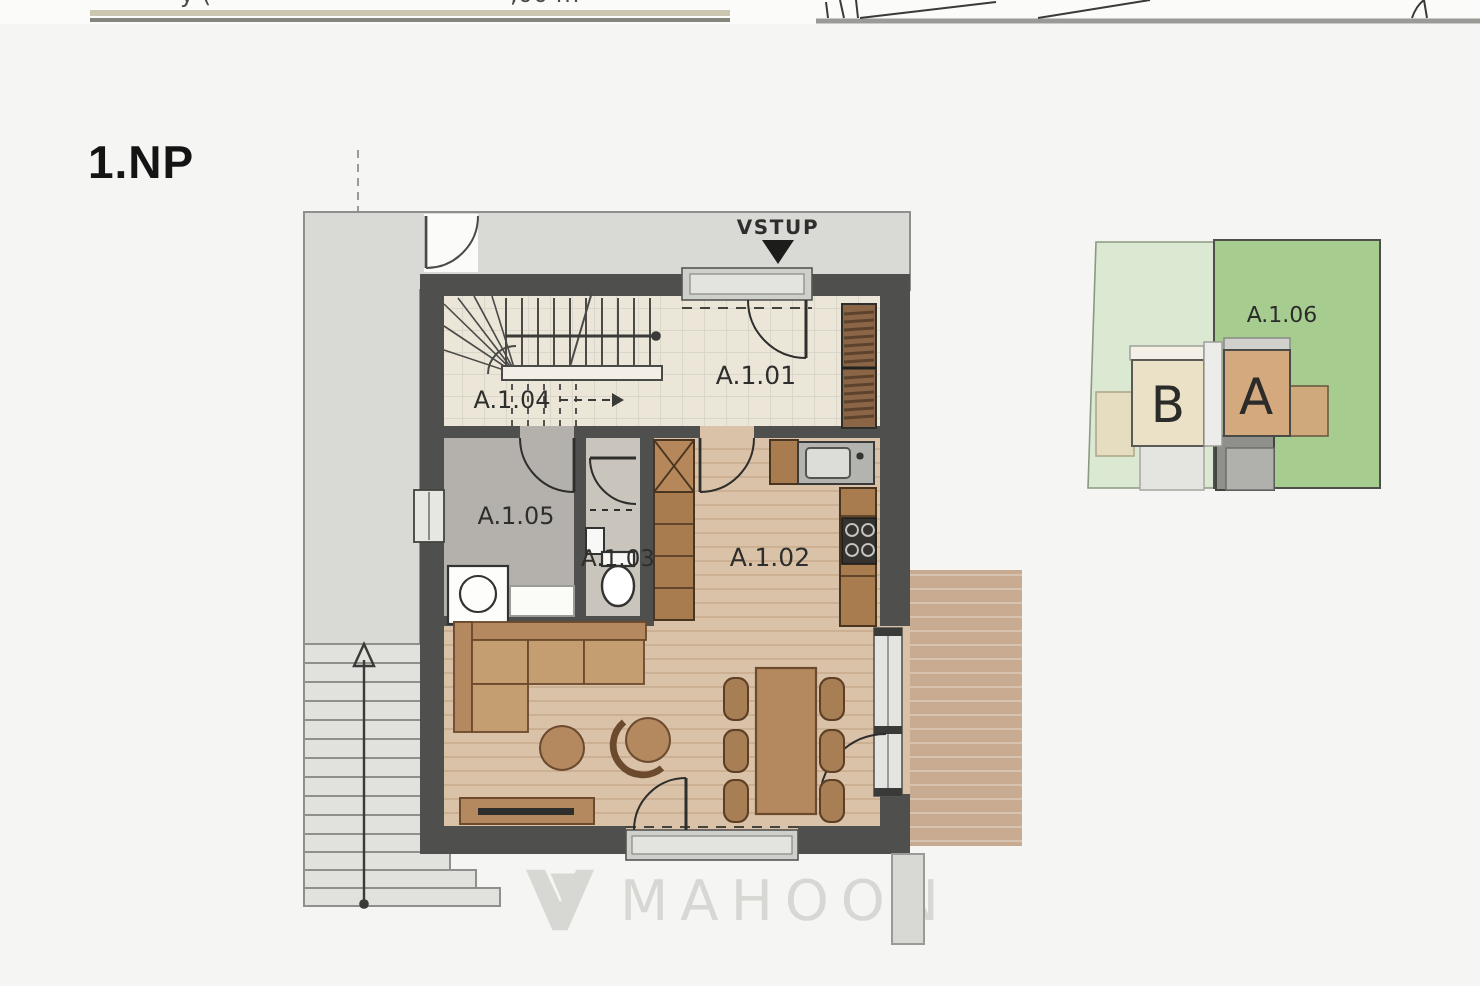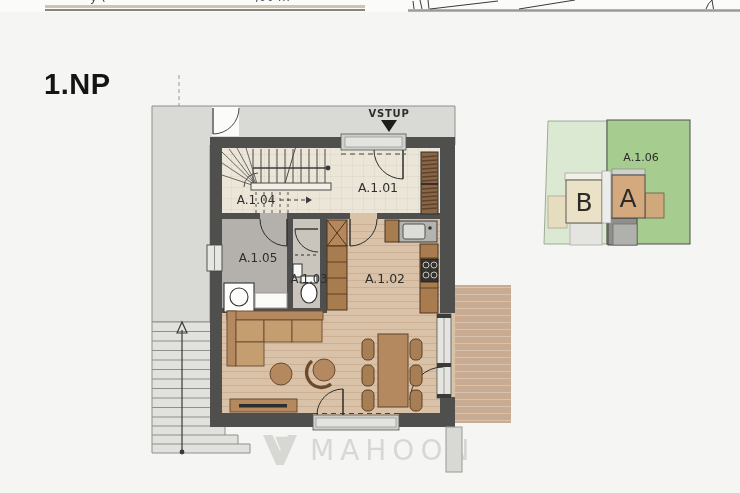--- a/index.html
+++ b/index.html
@@ -9,21 +9,21 @@
   .topwhite{position:absolute;left:0;top:0;width:740px;height:12px;background:#fbfbfa;}
   .band{position:absolute;left:45px;top:5px;width:320px;height:7px;}
   .band .l1{position:absolute;left:0;top:0;width:100%;height:3px;background:#ccc6b0;}
   .band .l2{position:absolute;left:0;top:4px;width:100%;height:2px;background:#85857d;}
   .clipstrip{position:absolute;left:60px;top:0;width:310px;height:5px;overflow:hidden;}
   .clipstrip span{position:absolute;top:-10px;font-size:12px;color:#4a4a4a;}
   .frag-left{left:30px;}
   .frag-right{left:195px;}
   .sketch{position:absolute;left:400px;top:0;}
   .title{position:absolute;left:44px;top:68px;font-family:"Liberation Sans",sans-serif;
-         font-size:29px;font-weight:700;color:#141414;letter-spacing:0.5px;}
+         font-size:23px;font-weight:700;color:#141414;letter-spacing:0.5px;}
   .floorplan{position:absolute;left:140px;top:70px;}
   .siteplan{position:absolute;left:535px;top:110px;}
   .watermark{position:absolute;left:261px;top:433px;display:flex;align-items:center;gap:11px;z-index:0;}
   .watermark .wm-text{font-size:28px;letter-spacing:6px;color:#d7d7d3;font-weight:400;}
   .floorplan,.siteplan{z-index:1;}
   svg text{font-family:"DejaVu Sans",sans-serif;}
 </style>
 </head>
 <body>
 

